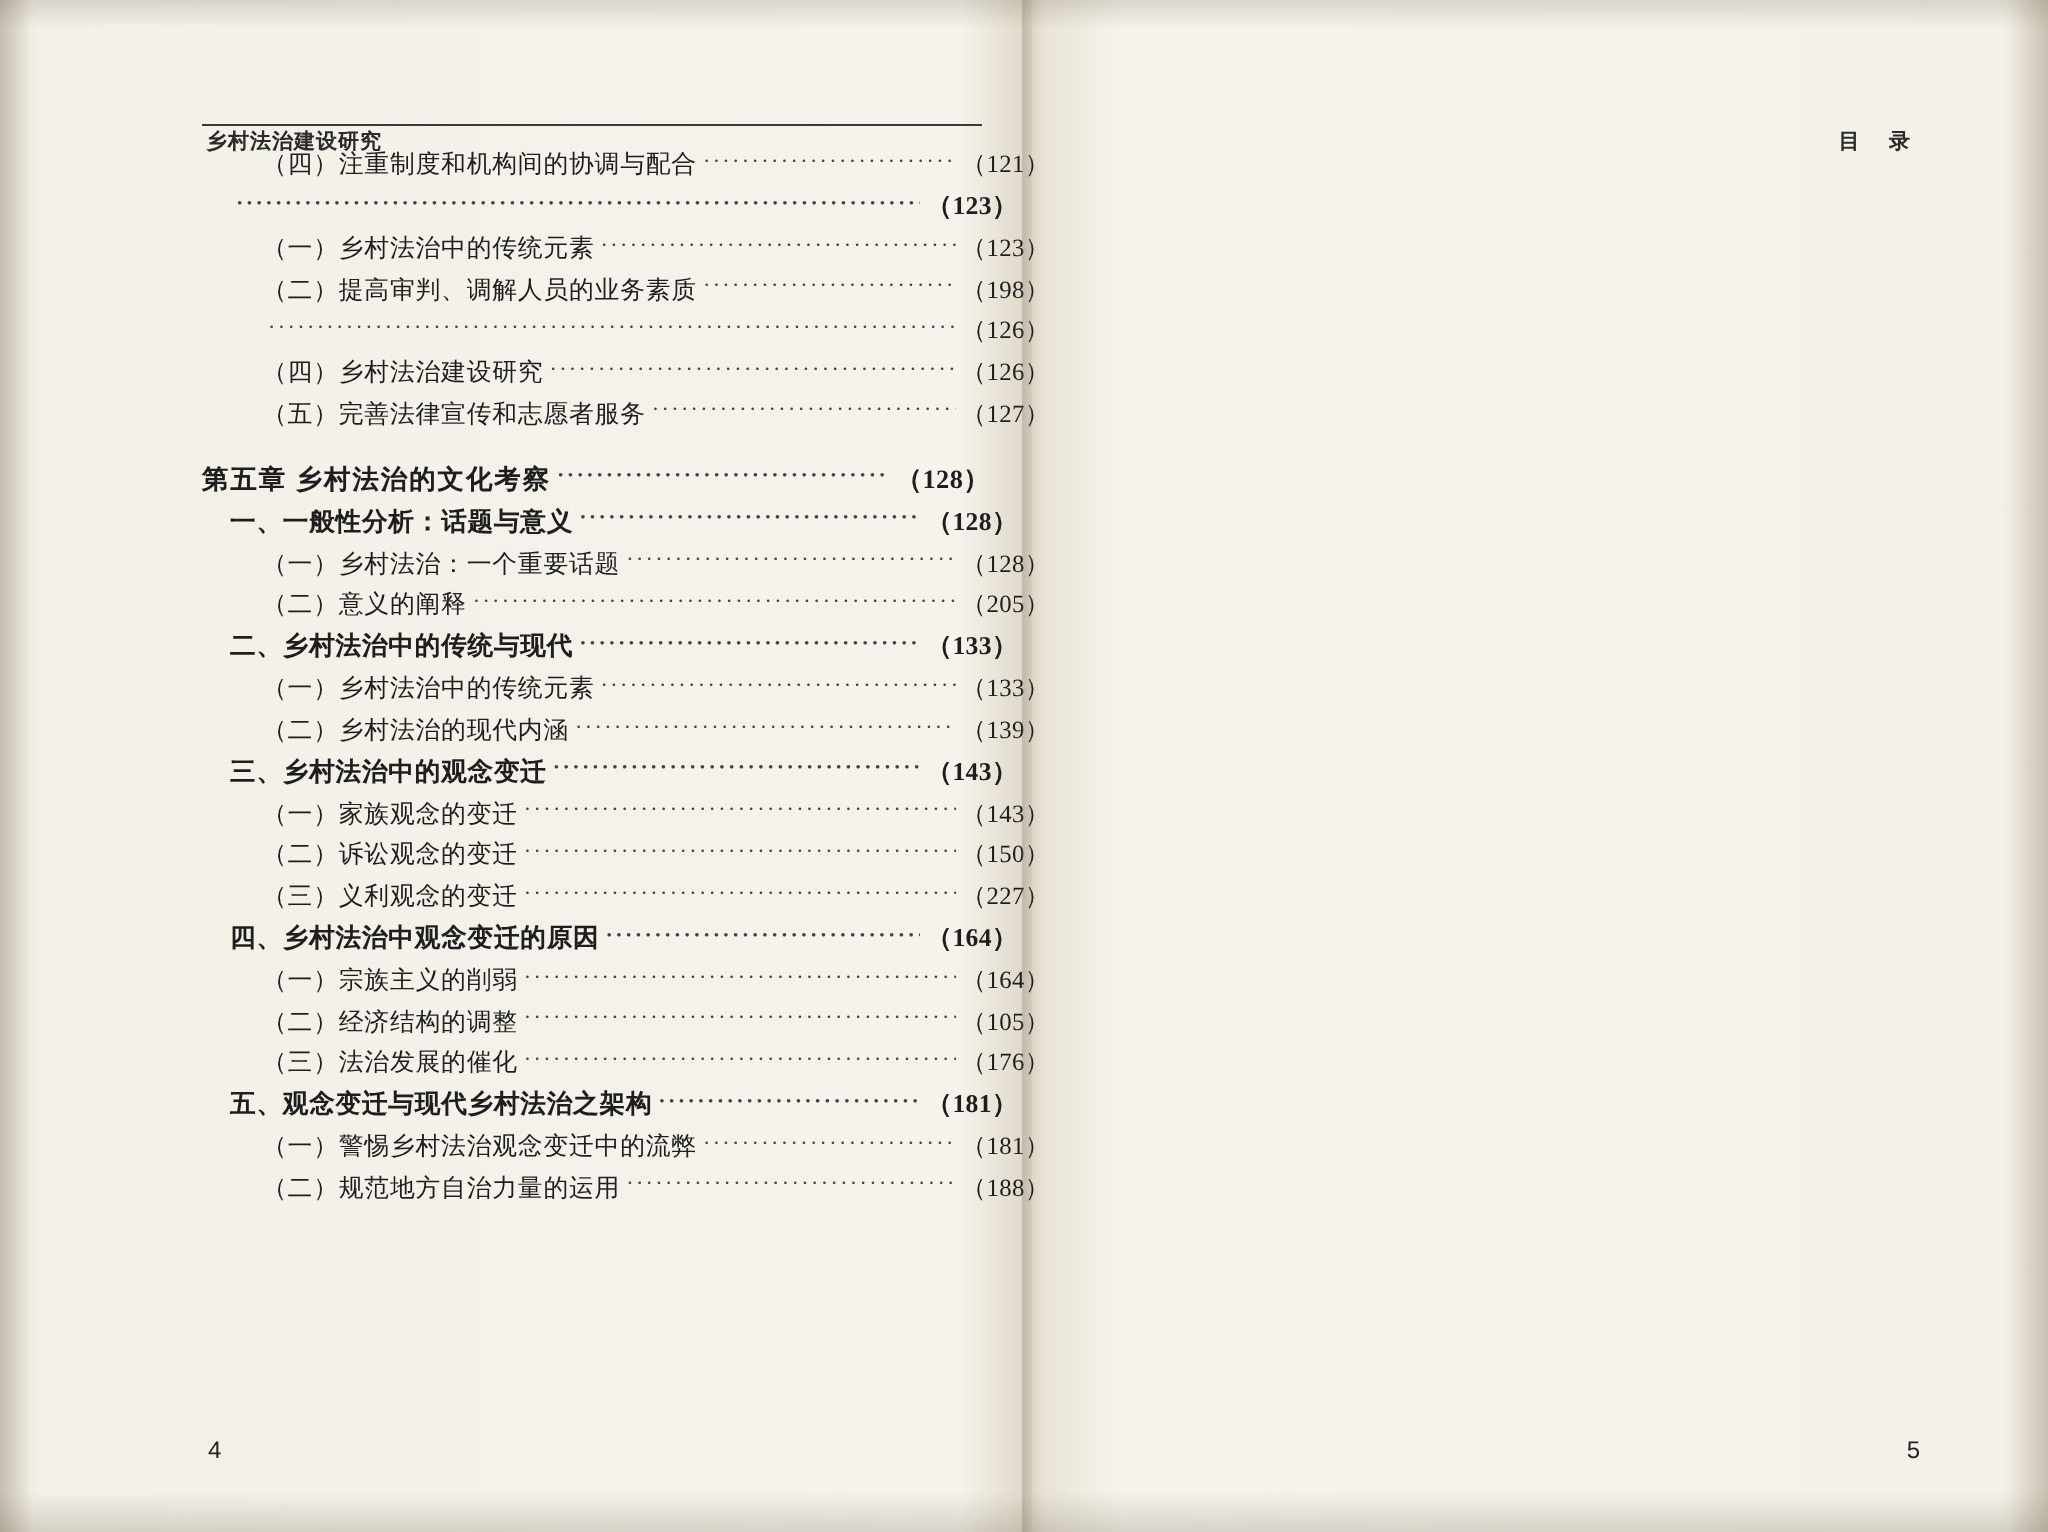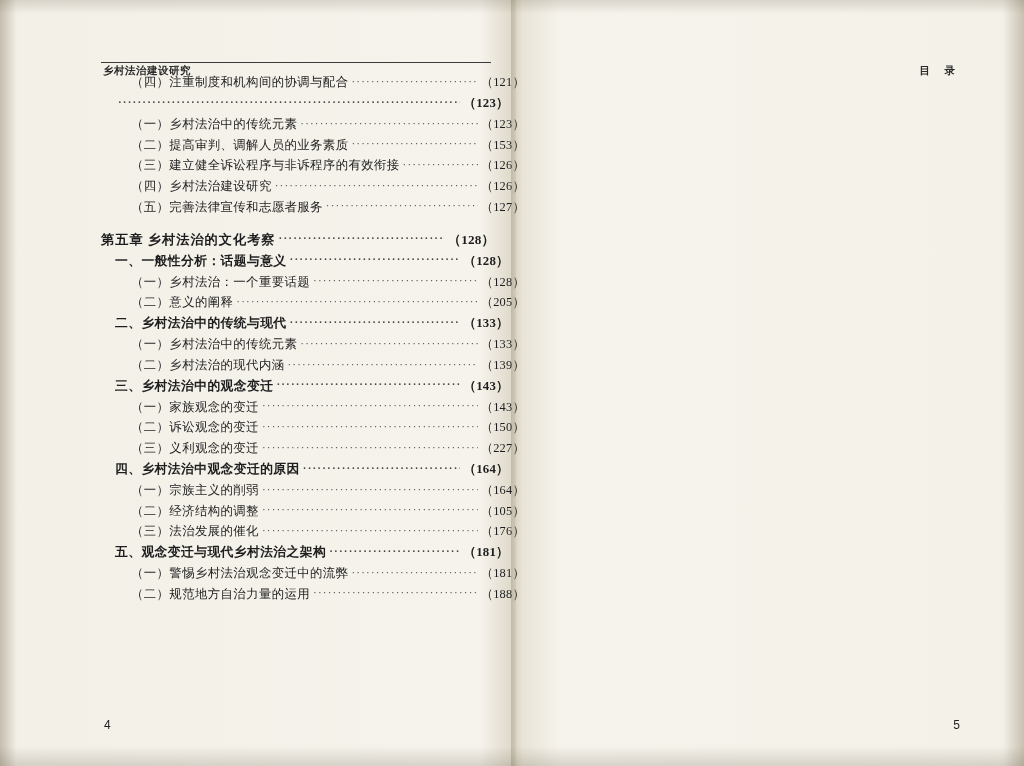--- a/index.html
+++ b/index.html
@@ -151,24 +151,23 @@
           <span class="page-no">（123）</span>
         </div>
         <div class="entry lvl-2">
           <span class="label">（一）乡村法治中的传统元素</span>
           <span class="dots">························································································································</span>
           <span class="page-no">（123）</span>
         </div>
         <div class="entry lvl-2">
           <span class="label">（二）提高审判、调解人员的业务素质</span>
           <span class="dots">························································································································</span>
-          <span class="page-no">（153）</span>
-        </div>
-        <div class="entry lvl-2">
-          <span class="label">（三）建立健全诉讼程序与非诉程序的有效衔接</span>
+          <span class="page-no">（198）</span>
+        </div>
+        <div class="entry lvl-2">
           <span class="dots">························································································································</span>
           <span class="page-no">（126）</span>
         </div>
         <div class="entry lvl-2">
           <span class="label">（四）乡村法治建设研究</span>
           <span class="dots">························································································································</span>
           <span class="page-no">（126）</span>
         </div>
         <div class="entry lvl-2">
           <span class="label">（五）完善法律宣传和志愿者服务</span>

